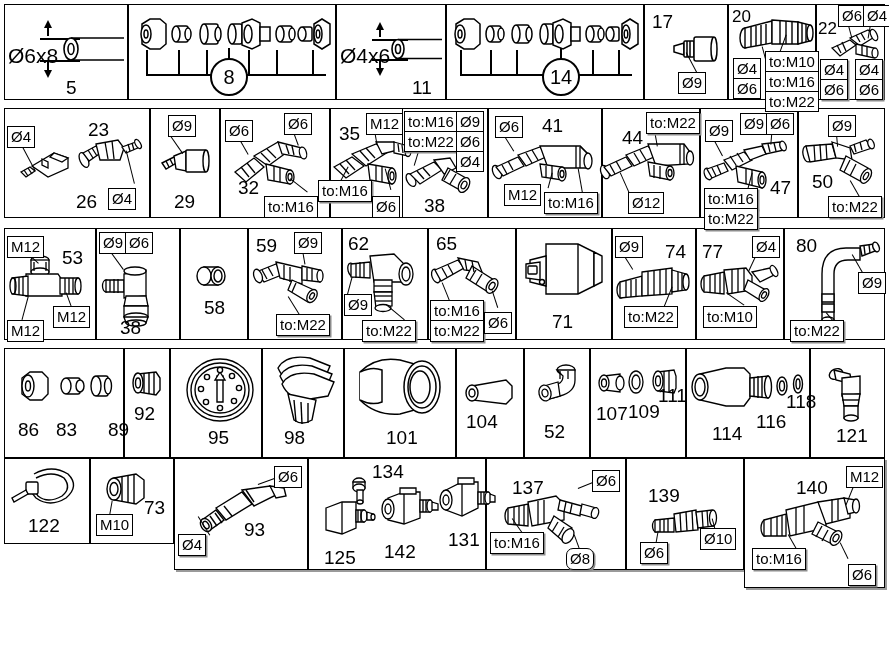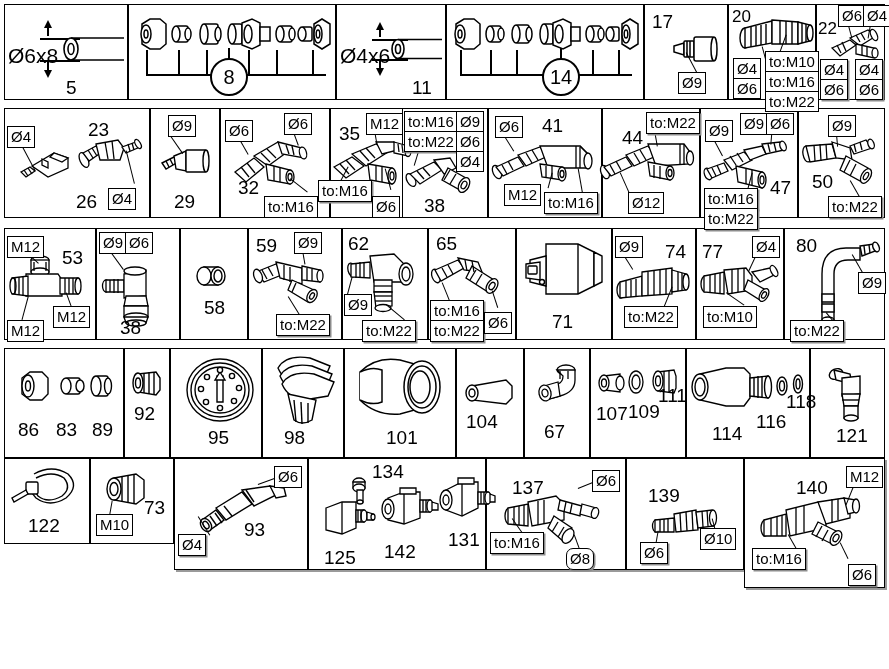--- a/index.html
+++ b/index.html
@@ -823,21 +823,21 @@
         <ellipse cx="50" cy="18" rx="5" ry="8"></ellipse>
         <ellipse cx="64" cy="18" rx="4" ry="6"></ellipse>
         <rect x="80" y="8" width="12" height="20" rx="2"></rect>
         <ellipse cx="80" cy="18" rx="5" ry="10"></ellipse>
         <ellipse cx="92" cy="18" rx="3.5" ry="8"></ellipse>
       </g>
     </svg>
   </div>
   <div class="num" style="left:18px;top:420px;">86</div>
   <div class="num" style="left:56px;top:420px;">83</div>
-  <div class="num" style="left:92px;top:420px;">89</div>
+  <div class="num" style="left:108px;top:420px;">89</div>
 
   <div class="panel" style="left:124px;top:348px;width:46px;height:110px;"></div>
   <div class="art" style="left:132px;top:368px;">
     <svg width="34" height="30" viewBox="0 0 34 30">
       <g fill="#fff" stroke="#000" stroke-width="1.4">
         <path d="M6 6 L24 4 L28 10 L28 22 L24 27 L6 24 Z"></path>
         <ellipse cx="6" cy="15" rx="5" ry="10"></ellipse>
         <ellipse cx="6" cy="15" rx="2.5" ry="5"></ellipse>
         <line x1="12" y1="5" x2="12" y2="25"></line>
           <line x1="17" y1="4" x2="17" y2="26"></line>
@@ -918,21 +918,21 @@
         <ellipse cx="32" cy="8" rx="9" ry="5"></ellipse>
         <path d="M23 8 L41 8 L41 18 Q41 30 26 34 L12 38 L10 26 L24 22 Q29 20 29 14 Z"></path>
         <path d="M10 24 L24 20 L26 34 L12 38 Z"></path>
         <ellipse cx="11" cy="31" rx="6" ry="8" transform="rotate(-12 11 31)"></ellipse>
         <ellipse cx="11" cy="31" rx="3" ry="4" transform="rotate(-12 11 31)"></ellipse>
         <line x1="26" y1="9" x2="26" y2="17"></line>
           <line x1="34" y1="9" x2="34" y2="17"></line>
       </g>
     </svg>
   </div>
-  <div class="num" style="left:544px;top:422px;">67</div>
+  <div class="num" style="left:544px;top:422px;">52</div>
 
   <div class="panel" style="left:590px;top:348px;width:96px;height:110px;"></div>
   <div class="art" style="left:596px;top:366px;">
     <svg width="88" height="36" viewBox="0 0 88 36">
       <g fill="#fff" stroke="#000" stroke-width="1.3">
         <path d="M8 10 L24 8 L24 26 L8 24 Z"></path>
         <ellipse cx="8" cy="17" rx="5" ry="8"></ellipse>
         <ellipse cx="8" cy="17" rx="2.5" ry="4"></ellipse>
         <ellipse cx="24" cy="17" rx="4" ry="7"></ellipse>
         <ellipse cx="40" cy="16" rx="7" ry="11"></ellipse>

